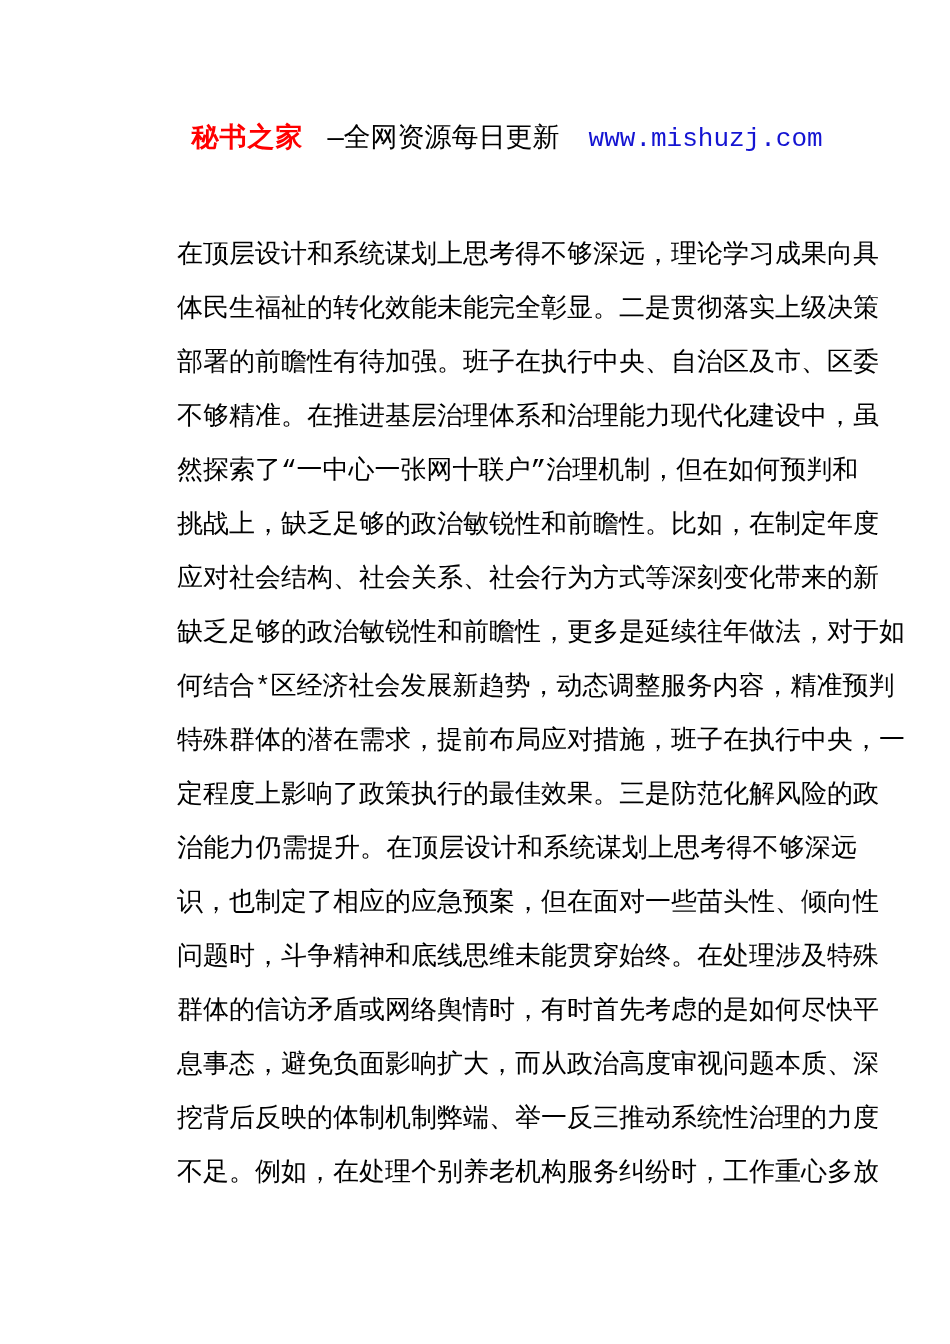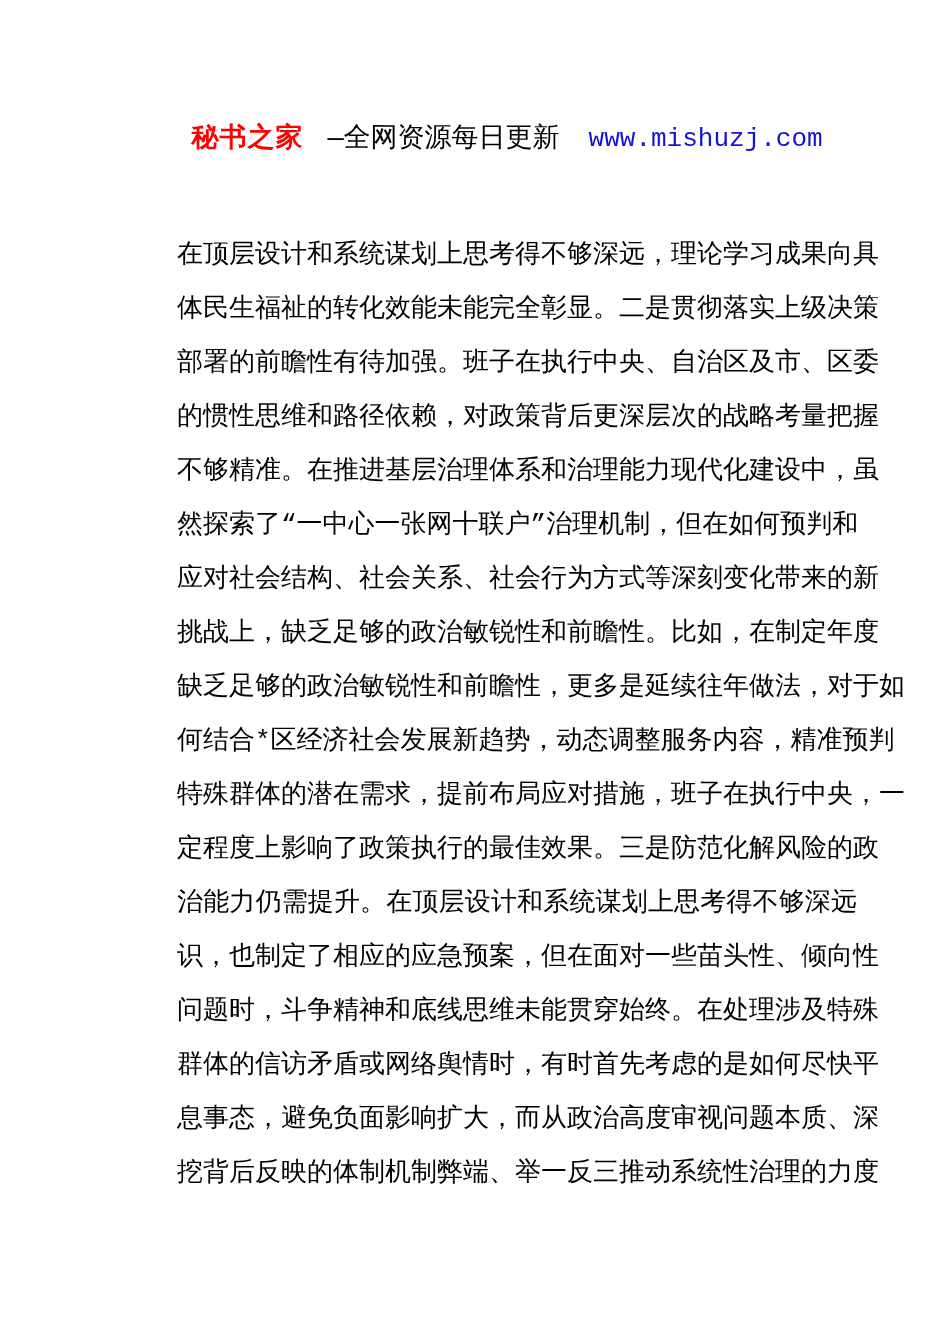--- a/index.html
+++ b/index.html
@@ -65,30 +65,30 @@
 <div class="page">
 
   <div class="site-header">
     <span class="site-name">秘书之家</span><span class="site-tagline">—全网资源每日更新</span><span class="site-url">www.mishuzj.com</span>
   </div>
 
   <div class="doc-body">
     <div class="doc-line">在顶层设计和系统谋划上思考得不够深远，理论学习成果向具</div>
     <div class="doc-line">体民生福祉的转化效能未能完全彰显。二是贯彻落实上级决策</div>
     <div class="doc-line">部署的前瞻性有待加强。班子在执行中央、自治区及市、区委</div>
-    <div class="doc-line">的惯性思维和路径依赖，对政策背后更深层次的战略考量把握</div>
     <div class="doc-line">不够精准。在推进基层治理体系和治理能力现代化建设中，虽</div>
     <div class="doc-line">然探索了“一中心一张网十联户”治理机制，但在如何预判和</div>
+    <div class="doc-line">挑战上，缺乏足够的政治敏锐性和前瞻性。比如，在制定年度</div>
     <div class="doc-line">应对社会结构、社会关系、社会行为方式等深刻变化带来的新</div>
-    <div class="doc-line">挑战上，缺乏足够的政治敏锐性和前瞻性。比如，在制定年度</div>
     <div class="doc-line">缺乏足够的政治敏锐性和前瞻性，更多是延续往年做法，对于如</div>
     <div class="doc-line">何结合*区经济社会发展新趋势，动态调整服务内容，精准预判</div>
     <div class="doc-line">特殊群体的潜在需求，提前布局应对措施，班子在执行中央，一</div>
     <div class="doc-line">定程度上影响了政策执行的最佳效果。三是防范化解风险的政</div>
     <div class="doc-line">治能力仍需提升。在顶层设计和系统谋划上思考得不够深远</div>
     <div class="doc-line">识，也制定了相应的应急预案，但在面对一些苗头性、倾向性</div>
     <div class="doc-line">问题时，斗争精神和底线思维未能贯穿始终。在处理涉及特殊</div>
     <div class="doc-line">群体的信访矛盾或网络舆情时，有时首先考虑的是如何尽快平</div>
     <div class="doc-line">息事态，避免负面影响扩大，而从政治高度审视问题本质、深</div>
     <div class="doc-line">挖背后反映的体制机制弊端、举一反三推动系统性治理的力度</div>
+    <div class="doc-line">不足。例如，在处理个别养老机构服务纠纷时，工作重心多放</div>
   </div>
 
 </div>
 
 </body></html>

